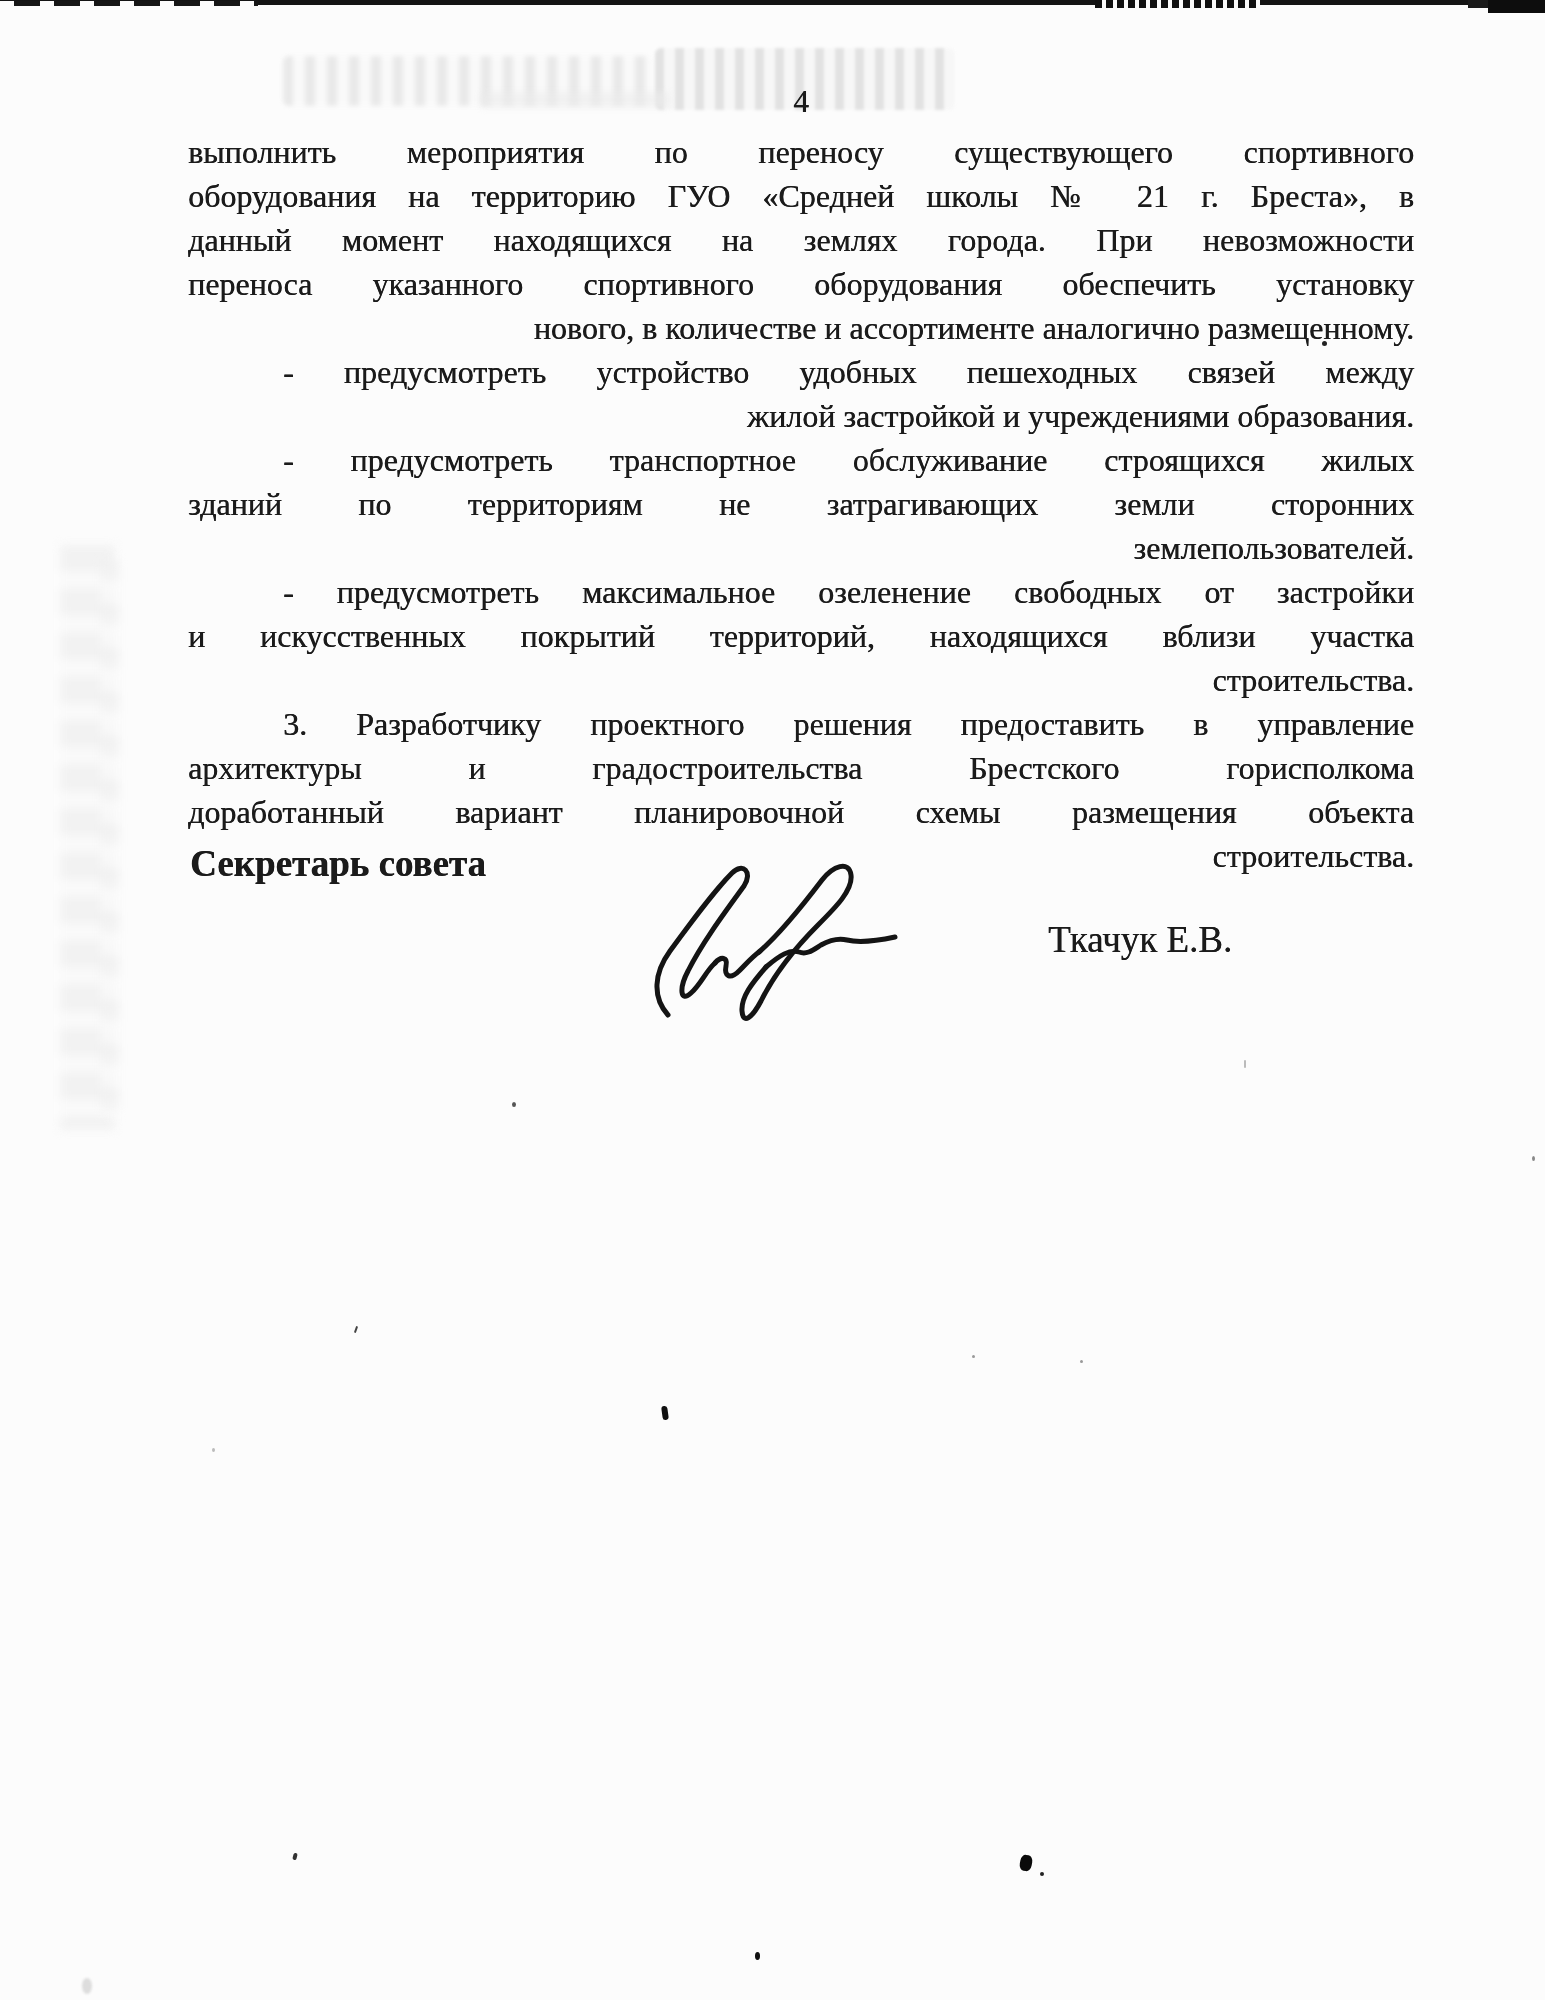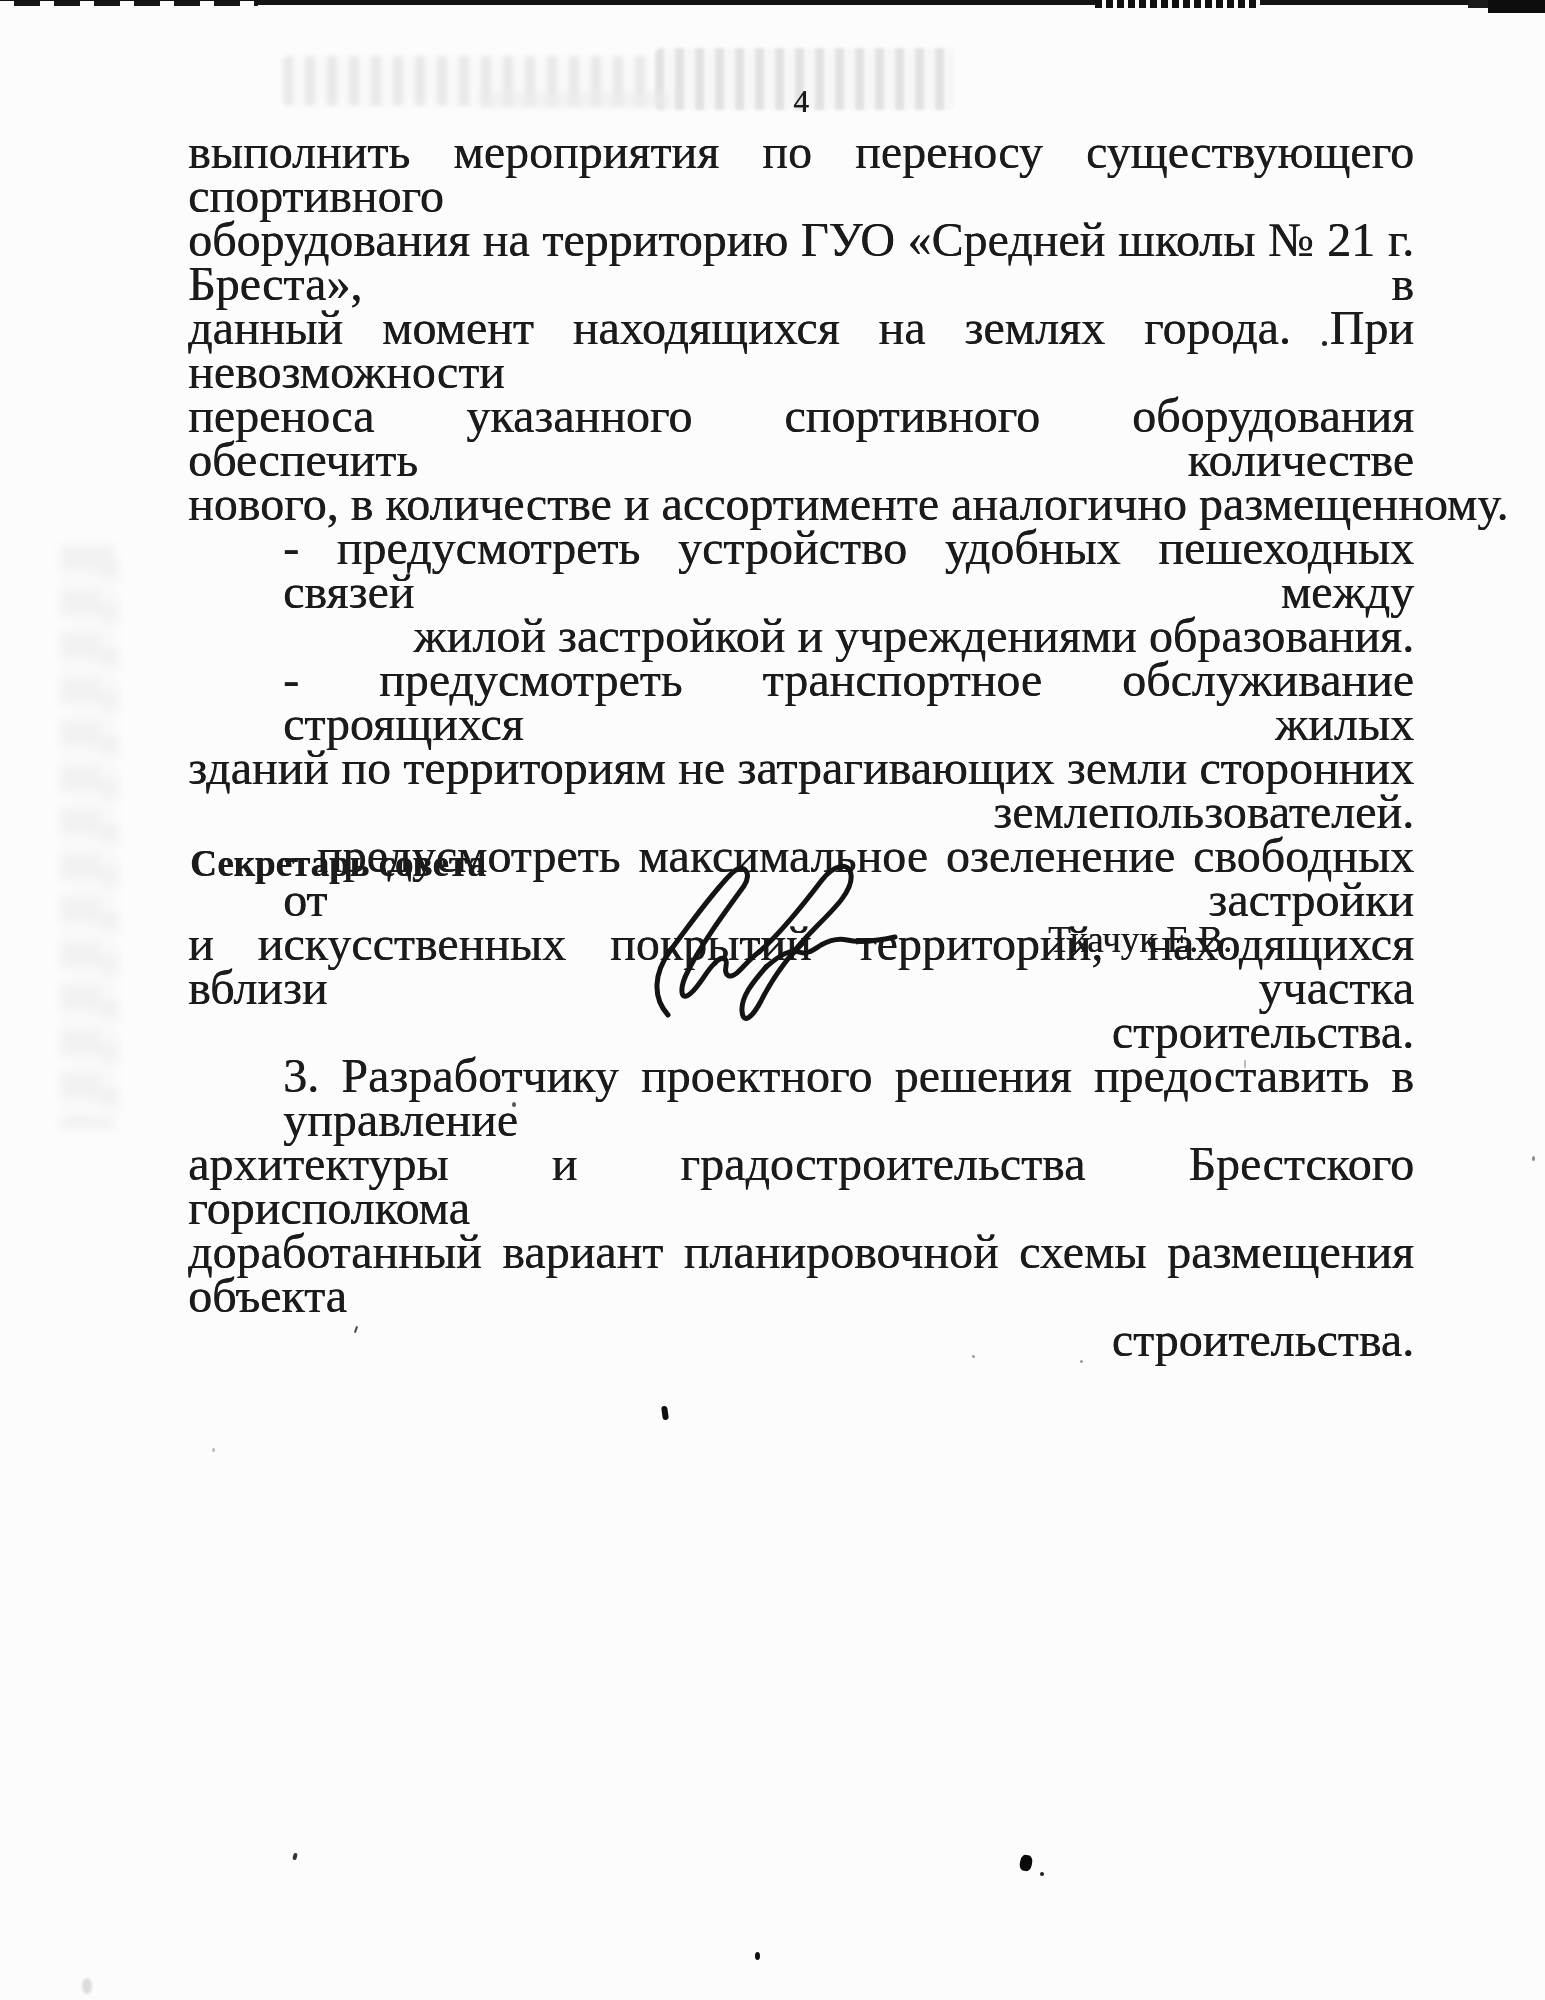--- a/index.html
+++ b/index.html
@@ -49,21 +49,21 @@
   .sp13{left:755px;top:1952px;width:5px;height:8px;background:#111;}
   .sp14{left:82px;top:1978px;width:10px;height:16px;background:#ddd;filter:blur(1px);}
   
   .page-number{
     position:absolute;left:188px;top:86px;width:1226px;
     text-align:center;font-size:31px;line-height:31px;
     text-shadow:.4px .2px 0 #1a1a1a;
   }
   .doc-body{
     position:absolute;left:188px;top:130px;width:1226px;
-    font-size:48px;line-height:44px;
+    font-size:32px;line-height:44px;
     text-shadow:.4px .2px 0 #1a1a1a;
   }
   .line{width:100%;text-align:right;white-space:nowrap;}
   .line.j{text-align:justify;text-align-last:justify;white-space:normal;}
   .line.ind{padding-left:95px;box-sizing:border-box;}
   .sig-role{
     position:absolute;left:190px;top:842px;
     font-size:37px;line-height:44px;text-shadow:.4px .2px 0 #1a1a1a;font-weight:bold;
   }
   .sig-name{
@@ -104,21 +104,21 @@
   <div class="speck sp12"></div>
   <div class="speck sp13"></div>
   <div class="speck sp14"></div>
 
   <div class="page-number">4</div>
 
   <div class="doc-body">
       <div class="line j">выполнить мероприятия по переносу существующего спортивного</div>
       <div class="line j">оборудования на территорию ГУО «Средней школы № 21 г. Бреста», в</div>
       <div class="line j">данный момент находящихся на землях города. При невозможности</div>
-      <div class="line j">переноса указанного спортивного оборудования обеспечить количестве</div>
+      <div class="line j">переноса указанного спортивного оборудования обеспечить установку</div>
       <div class="line">нового, в количестве и ассортименте аналогично размещенному.</div>
       <div class="line j ind">- предусмотреть устройство удобных пешеходных связей между</div>
       <div class="line">жилой застройкой и учреждениями образования.</div>
       <div class="line j ind">- предусмотреть транспортное обслуживание строящихся жилых</div>
       <div class="line j">зданий по территориям не затрагивающих земли сторонних</div>
       <div class="line">землепользователей.</div>
       <div class="line j ind">- предусмотреть максимальное озеленение свободных от застройки</div>
       <div class="line j">и искусственных покрытий территорий, находящихся вблизи участка</div>
       <div class="line">строительства.</div>
       <div class="line j ind">3. Разработчику проектного решения предоставить в управление</div>

